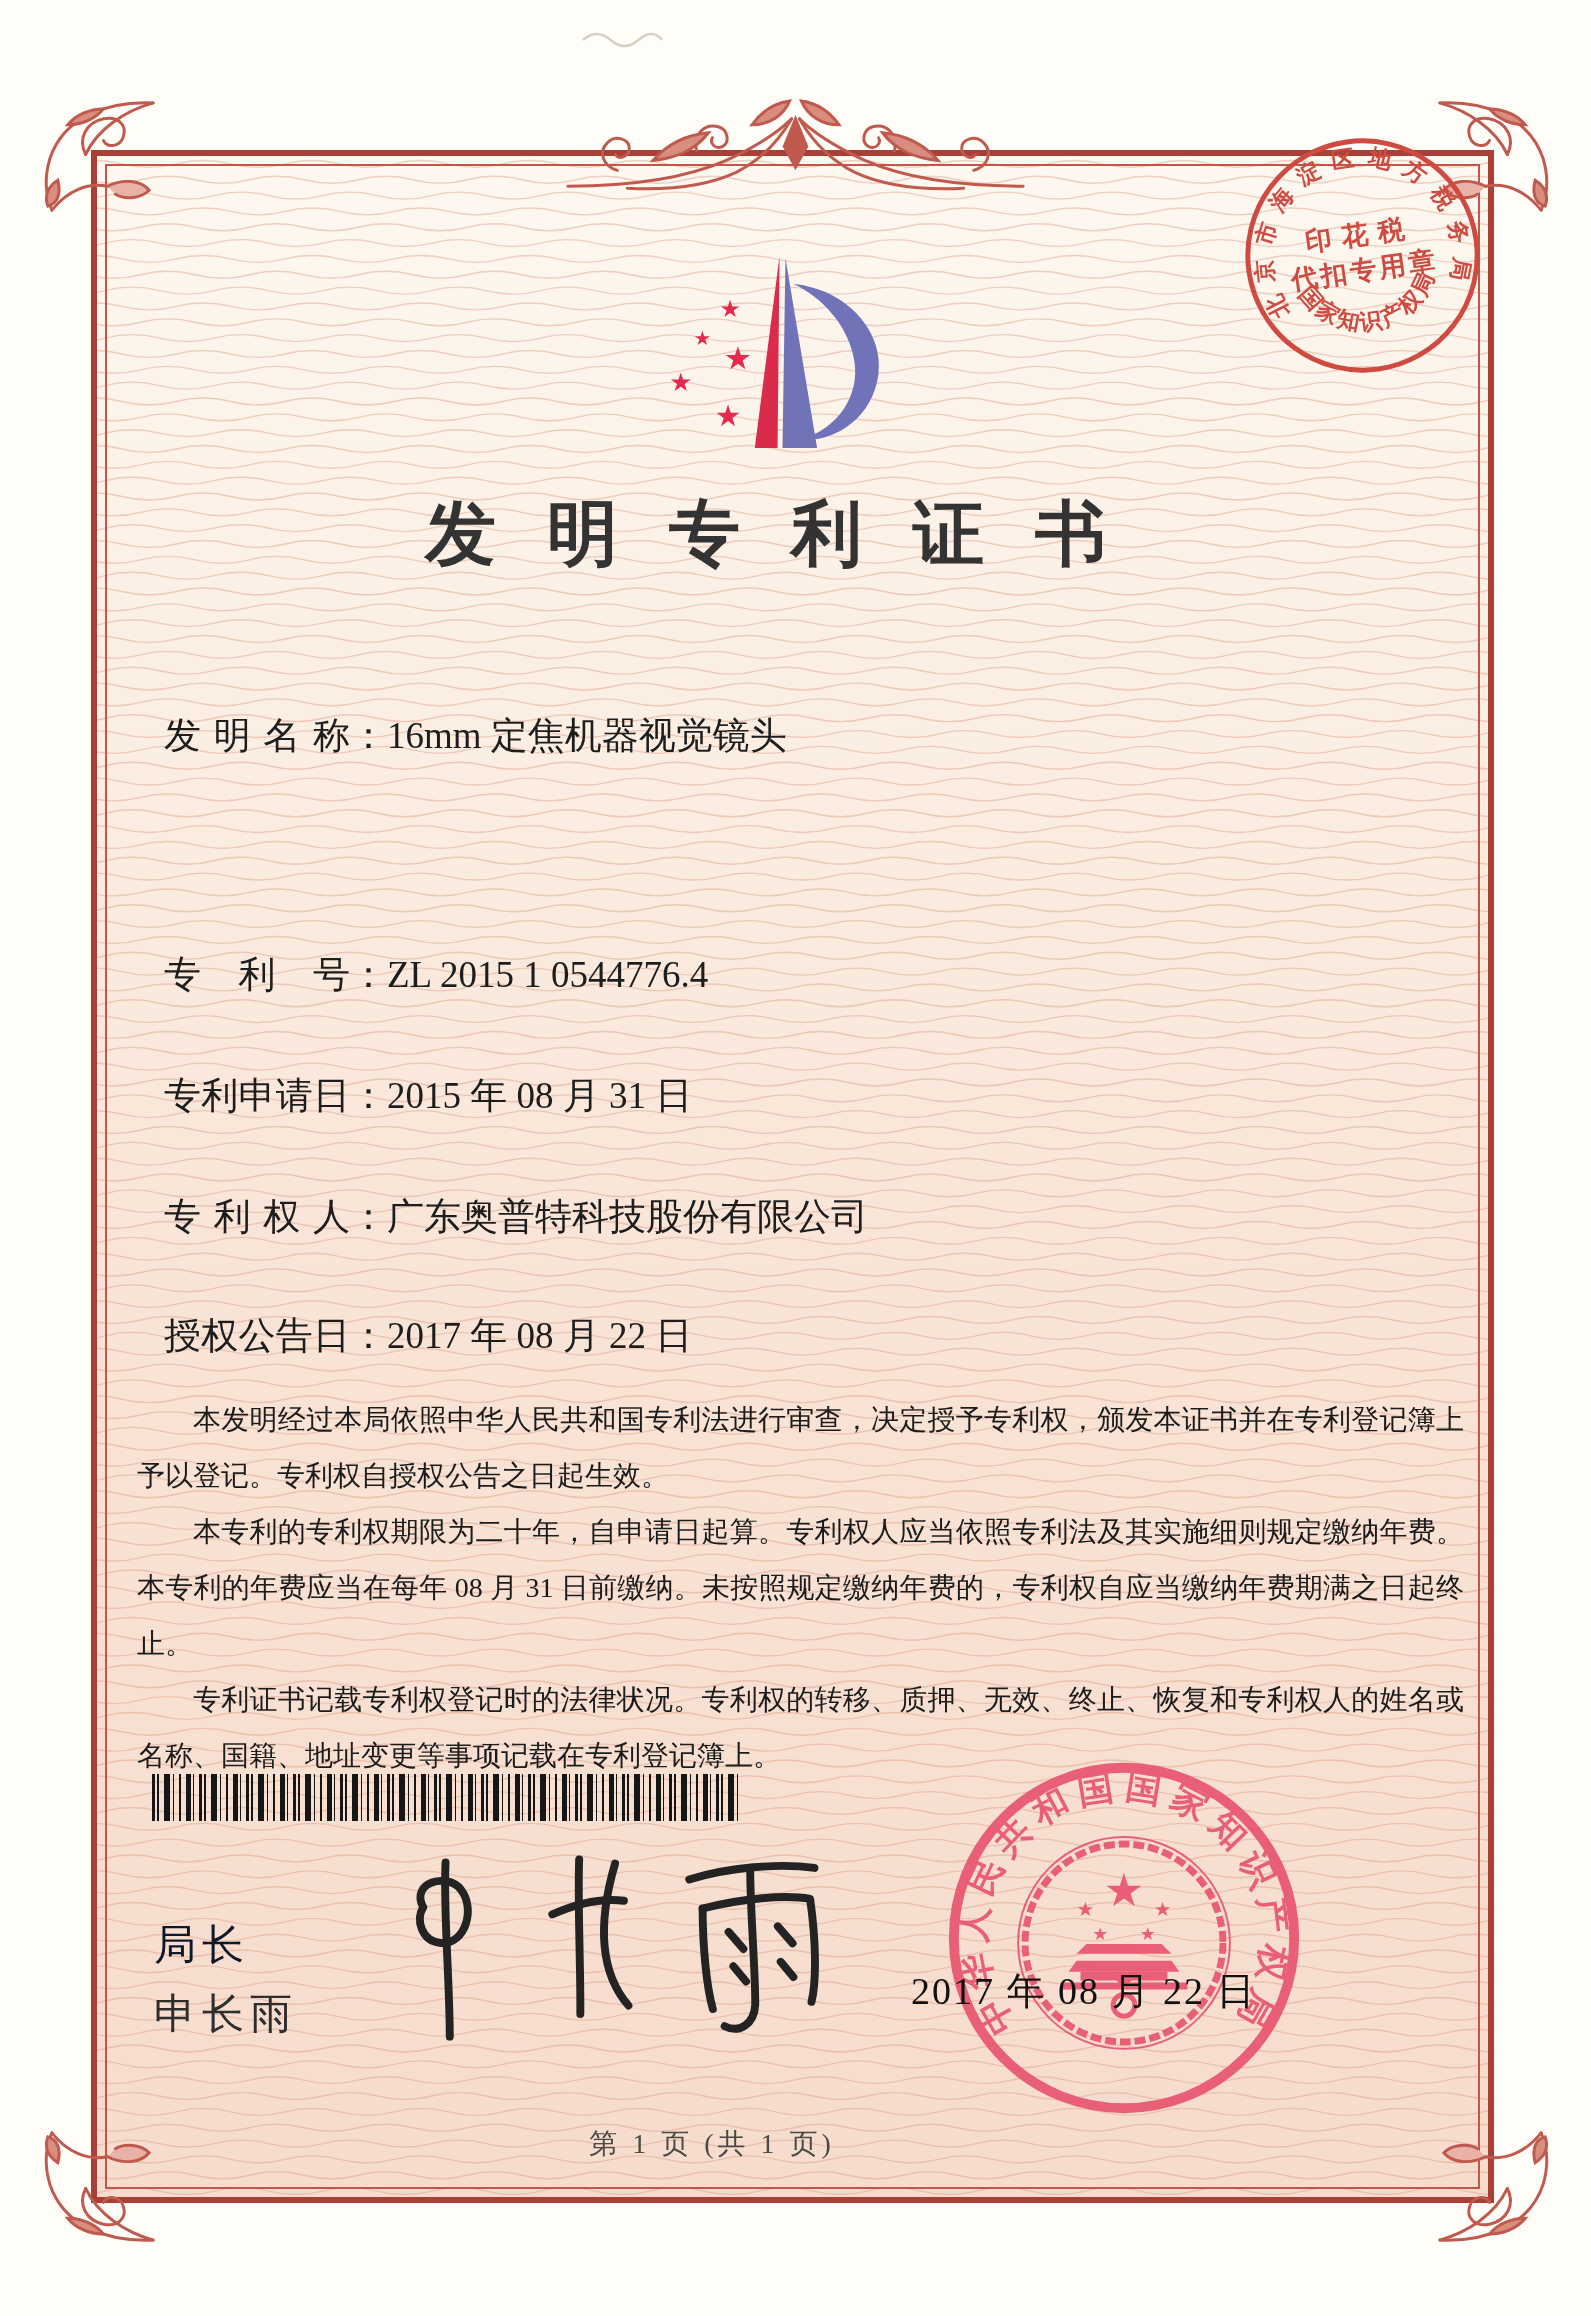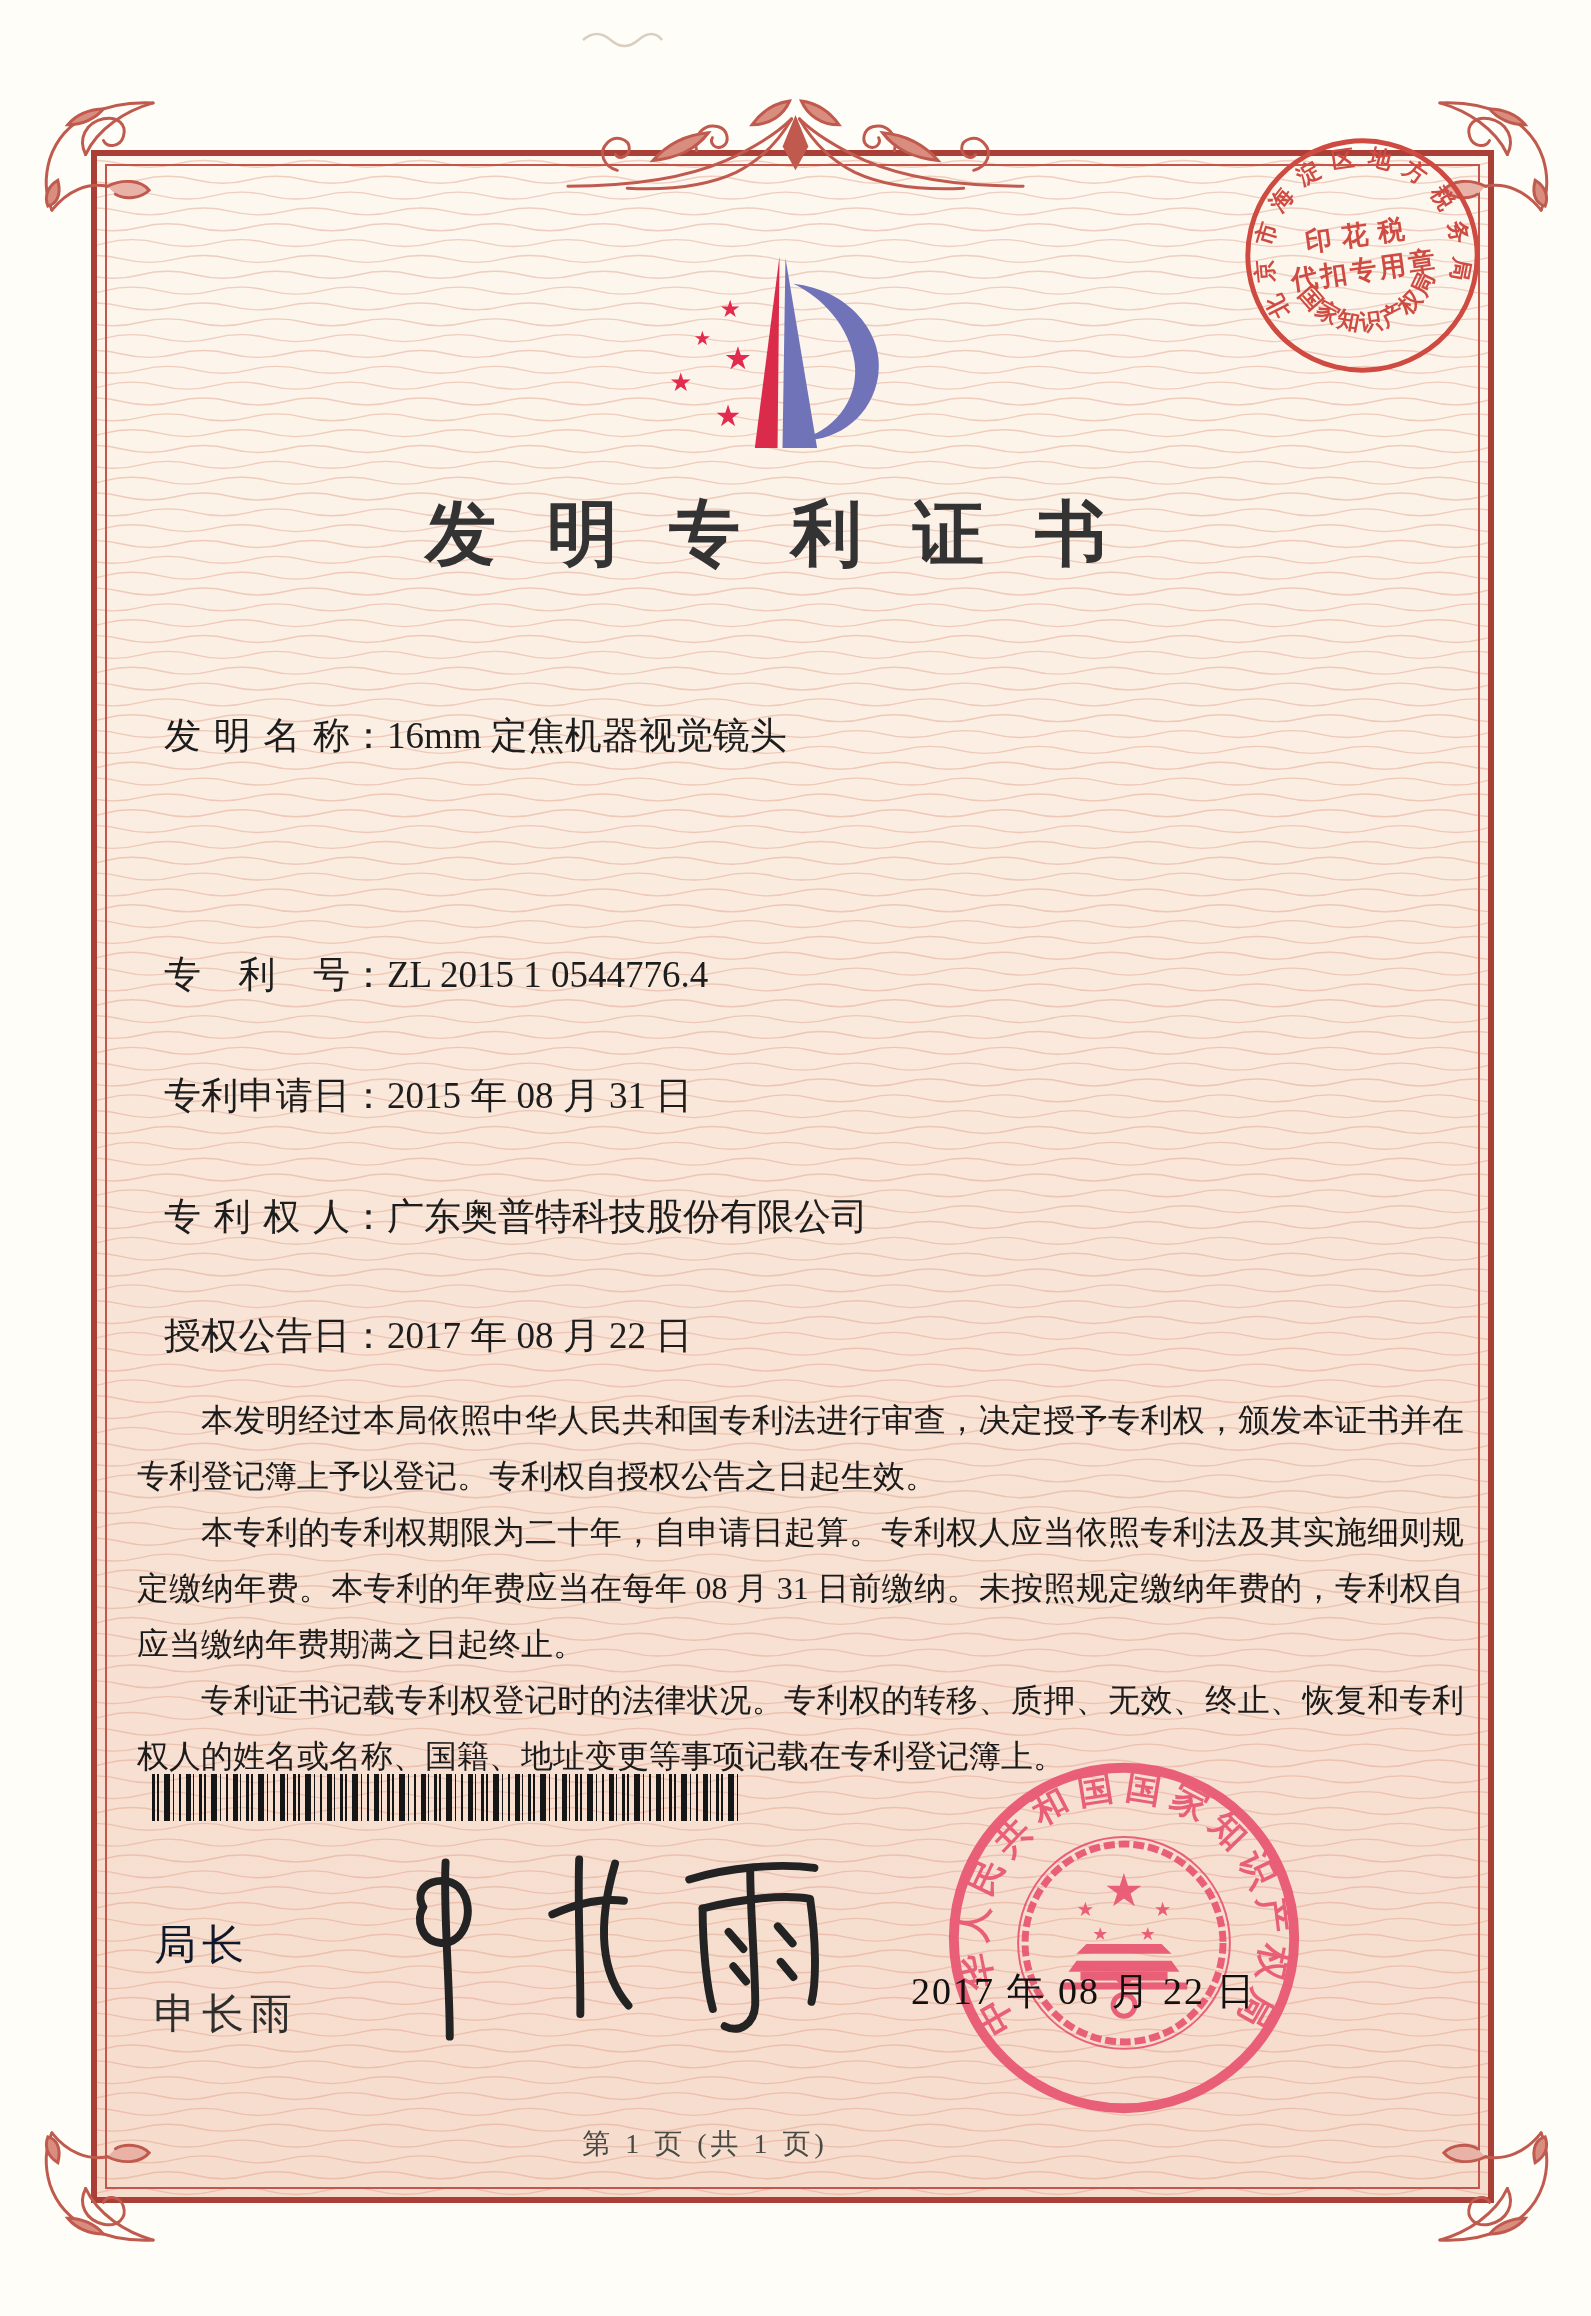--- a/index.html
+++ b/index.html
@@ -20,41 +20,41 @@
   .stamp{position:absolute;left:1234px;top:127px;transform:rotate(-8deg);z-index:4;}
   .title{position:absolute;left:0;top:487px;width:1531px;text-align:center;margin:0;
          font-size:71px;font-weight:700;color:#333;letter-spacing:51px;text-indent:51px;z-index:3;}
   
   .field{position:absolute;left:164px;font-size:37px;color:#1d1d1d;z-index:3;white-space:nowrap;}
   .f-label{display:inline-block;width:186px;text-align:justify;text-align-last:justify;vertical-align:bottom;}
   .f-colon{display:inline-block;}
   .f-value{display:inline-block;margin-left:0;}
   
   .body-text{position:absolute;left:137px;top:1392px;width:1327px;z-index:3;
-             font-size:32px;line-height:56px;color:#1b1b1b;text-align:justify;}
+             font-size:28px;line-height:56px;color:#1b1b1b;text-align:justify;}
   .body-text p{margin:0;text-indent:2em;}
   
   .barcode{position:absolute;left:152px;top:1774px;width:586px;height:47px;z-index:3;
     background:repeating-linear-gradient(90deg,
       #161616 0 3px,rgba(0,0,0,0) 3px 5px,
       #161616 5px 7px,rgba(0,0,0,0) 7px 12px,
       #161616 12px 18px,rgba(0,0,0,0) 18px 21px,
       #161616 21px 22px,rgba(0,0,0,0) 22px 27px,
       #161616 27px 29px,rgba(0,0,0,0) 29px 34px,
       #161616 34px 39px,rgba(0,0,0,0) 39px 41px,
       #161616 41px 42px,rgba(0,0,0,0) 42px 47px);}
   .signer-title{position:absolute;left:154px;top:1917px;font-size:42px;color:#0f172a;z-index:3;
                 font-family:"Liberation Sans","DejaVu Sans",sans-serif;letter-spacing:6px;}
   .signer-name{position:absolute;left:154px;top:1986px;font-size:42px;color:#2e2e2e;z-index:3;
                 font-family:"Liberation Sans","DejaVu Sans",sans-serif;letter-spacing:6px;}
   .signature{position:absolute;left:396px;top:1841px;transform:rotate(-3deg);z-index:4;}
   .seal{position:absolute;left:936px;top:1750px;z-index:3;opacity:0.92;}
   .seal-date{position:absolute;left:911px;top:1966px;font-size:38px;color:#111;z-index:5;letter-spacing:2px;}
   .footer{position:absolute;left:0;top:2125px;width:1410px;text-align:center;
-          font-size:28px;color:#4a4a44;letter-spacing:4px;z-index:3;}
+          font-size:28px;color:#4a4a44;letter-spacing:4px;z-index:3;padding-left:7px;}
   .squiggle{position:absolute;left:579px;top:18px;z-index:1;}
 </style>
 </head>
 <body>
 
 <div class="page">
 
   <svg width="0" height="0" style="position:absolute">
     <defs>
       <g id="cornerFlourish" stroke="#c05a4e" fill="none" stroke-width="3" stroke-linecap="round">

